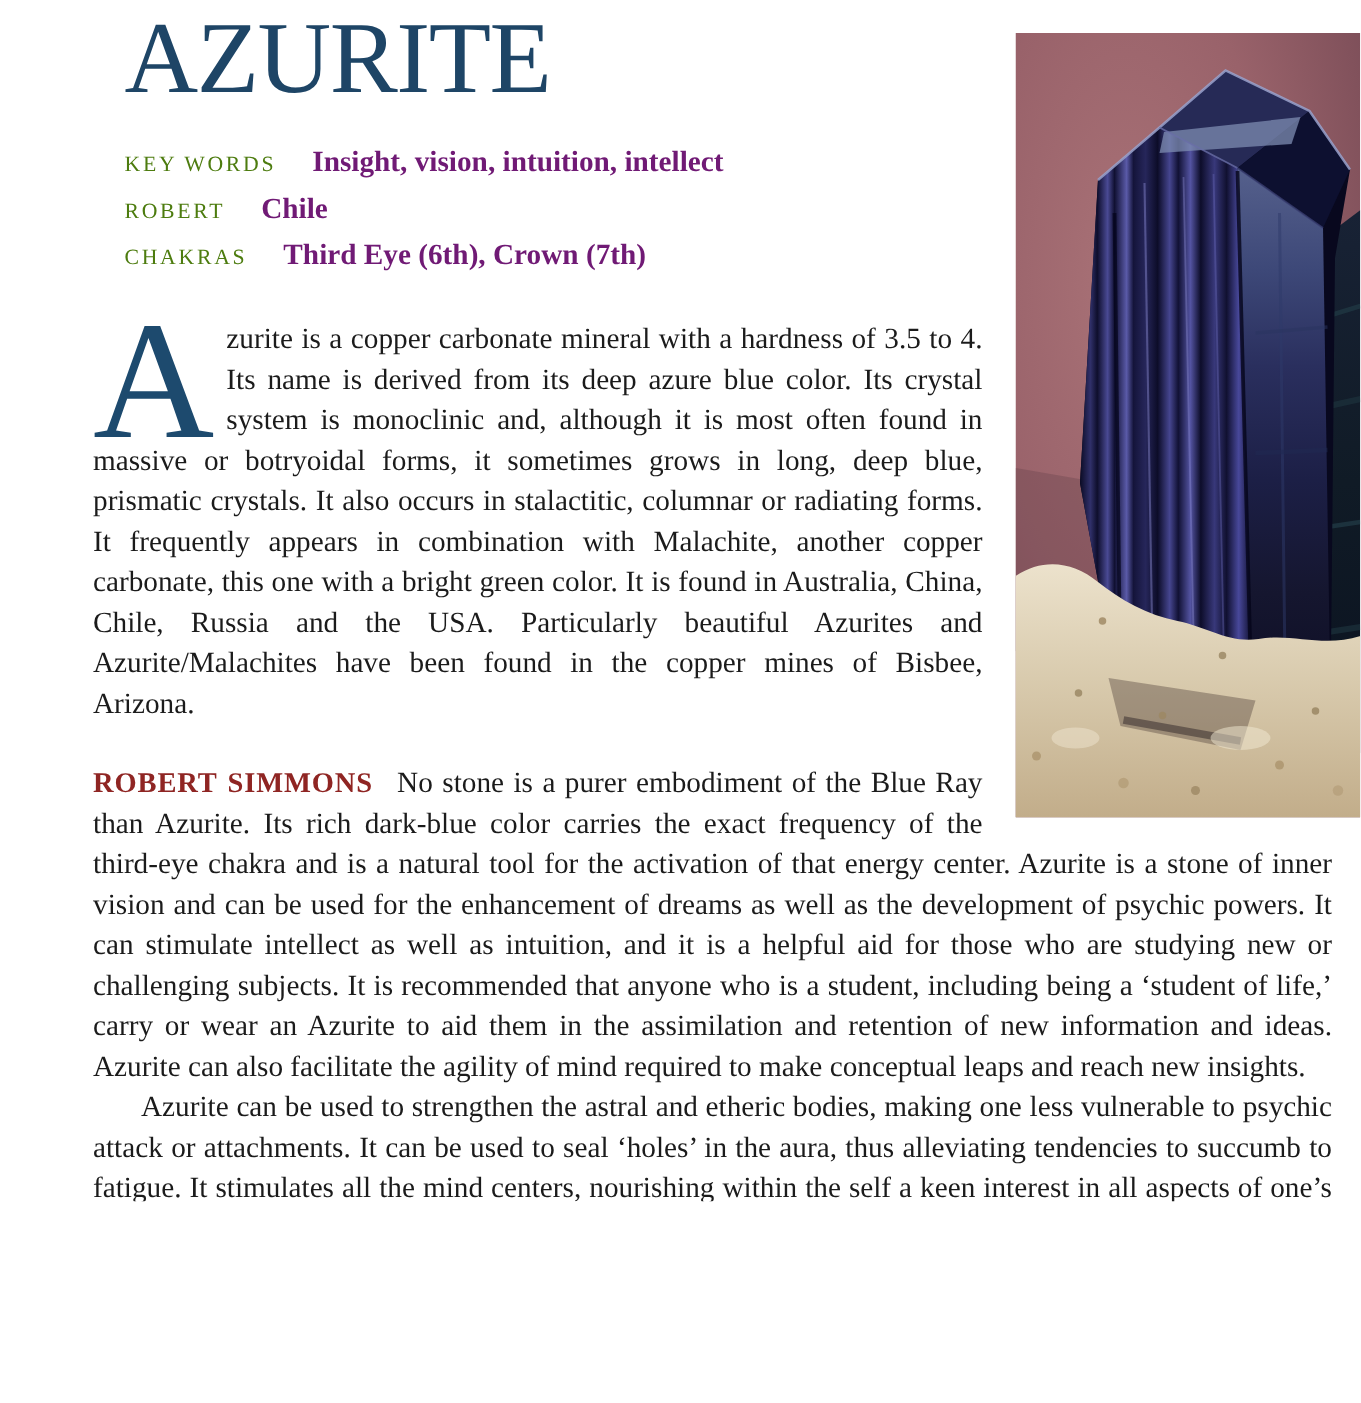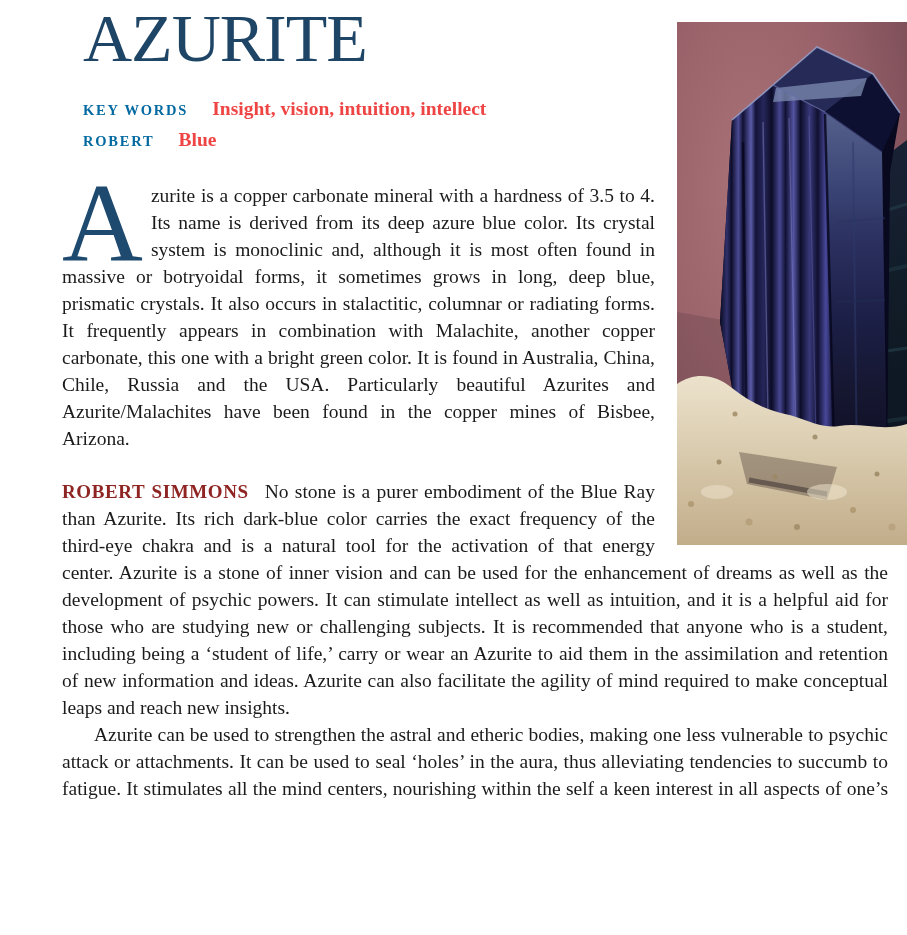--- a/index.html
+++ b/index.html
@@ -24,27 +24,27 @@
     margin:0 0 24px 21px;
     font-weight:400;
     font-size:68px;
     line-height:64px;
     letter-spacing:-1px;
     color:#1e4566;
   }
   .attrs{margin:0 0 26px 21px;}
   .attr-row{line-height:30px;white-space:nowrap;}
   .attr-label{
-    font-weight:700;
+    font-weight:400;
     font-size:14.5px;
     letter-spacing:1.8px;
-    color:#0369a1;
+    color:#4d7c0f;
     margin-right:24px;
   }
-  .attr-value{font-weight:700;font-size:19.5px;color:#ef4444;text-align:center;}
+  .attr-value{font-weight:700;font-size:19.5px;color:#701a75;text-align:center;}
   p{margin:0;font-size:19.5px;line-height:27px;text-align:justify;}
   p.intro{margin-bottom:26px;}
   .dropcap{
     float:left;
     height:78px;
     line-height:78px;
     font-size:112px;
     margin:2px 8px 0 0;
     color:#1d4a6e;
   }
@@ -164,21 +164,24 @@
     </svg>
   </figure>
 
   <h1 class="title">AZURITE</h1>
 
   <div class="attrs">
     <div class="attr-row">
       <span class="attr-label">KEY WORDS</span><span class="attr-value">Insight, vision, intuition, intellect</span>
     </div>
     <div class="attr-row">
-      <span class="attr-label">ROBERT</span><span class="attr-value">Blue</span>
+      <span class="attr-label">ROBERT</span><span class="attr-value">Chile</span>
+    </div>
+    <div class="attr-row">
+      <span class="attr-label">CHAKRAS</span><span class="attr-value">Third Eye (6th), Crown (7th)</span>
     </div>
   </div>
 
   <p class="intro">
     <span class="dropcap">A</span><span>zurite is a copper carbonate mineral with a hardness of 3.5 to 4. Its name is derived from its deep azure blue color. Its crystal system is monoclinic and, although it is most often found in massive or botryoidal forms, it sometimes grows in long, deep blue, prismatic crystals. It also occurs in stalactitic, columnar or radiating forms. It frequently appears in combination with Malachite, another copper carbonate, this one with a bright green color. It is found in Australia, China, Chile, Russia and the USA. Particularly beautiful Azurites and Azurite/Malachites have been found in the copper mines of Bisbee, Arizona.</span>
   </p>
 
   <p class="simmons">
     <span class="author">ROBERT SIMMONS</span><span>No stone is a purer embodiment of the Blue Ray than Azurite. Its rich dark-blue color carries the exact frequency of the third-eye chakra and is a natural tool for the activation of that energy center. Azurite is a stone of inner vision and can be used for the enhancement of dreams as well as the development of psychic powers. It can stimulate intellect as well as intuition, and it is a helpful aid for those who are studying new or challenging subjects. It is recommended that anyone who is a student, including being a ‘student of life,’ carry or wear an Azurite to aid them in the assimilation and retention of new information and ideas. Azurite can also facilitate the agility of mind required to make conceptual leaps and reach new insights.</span>
   </p>

